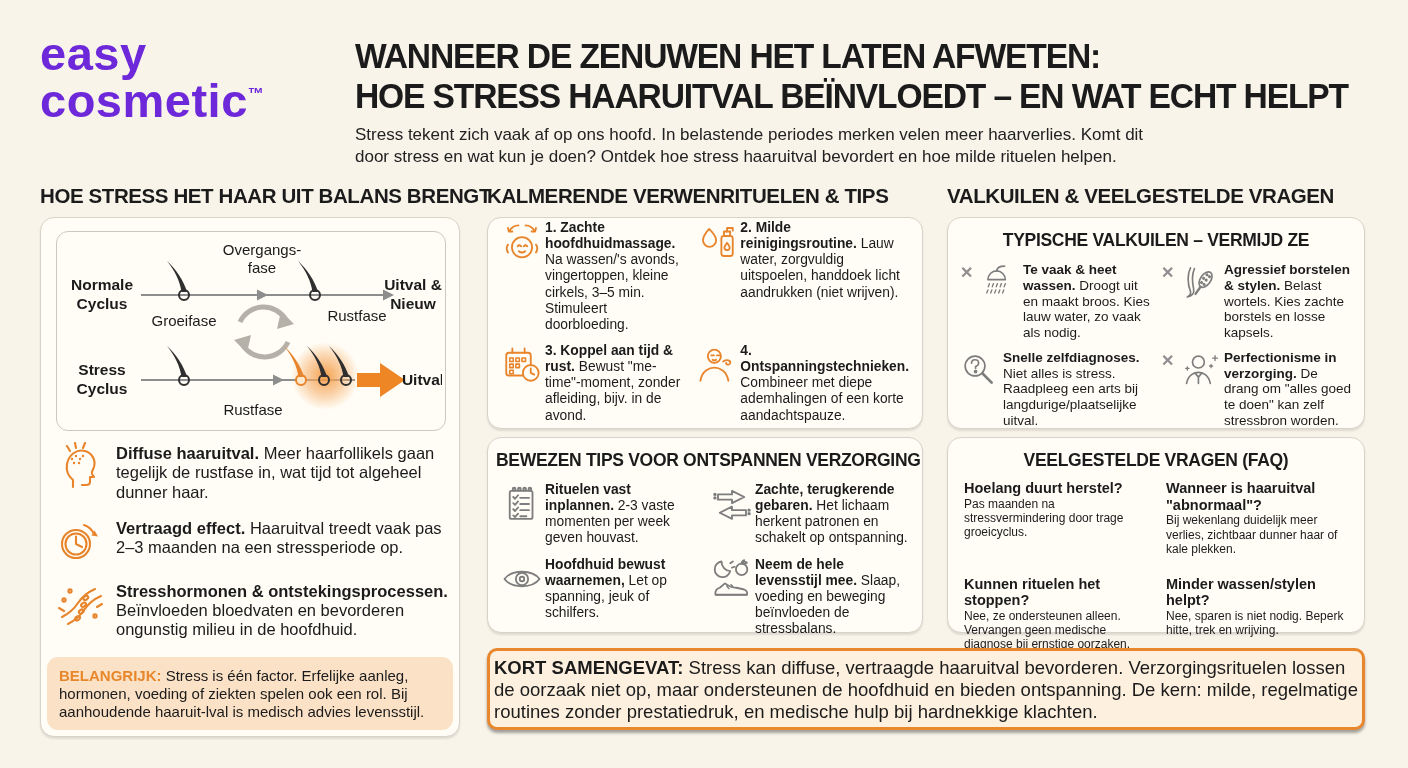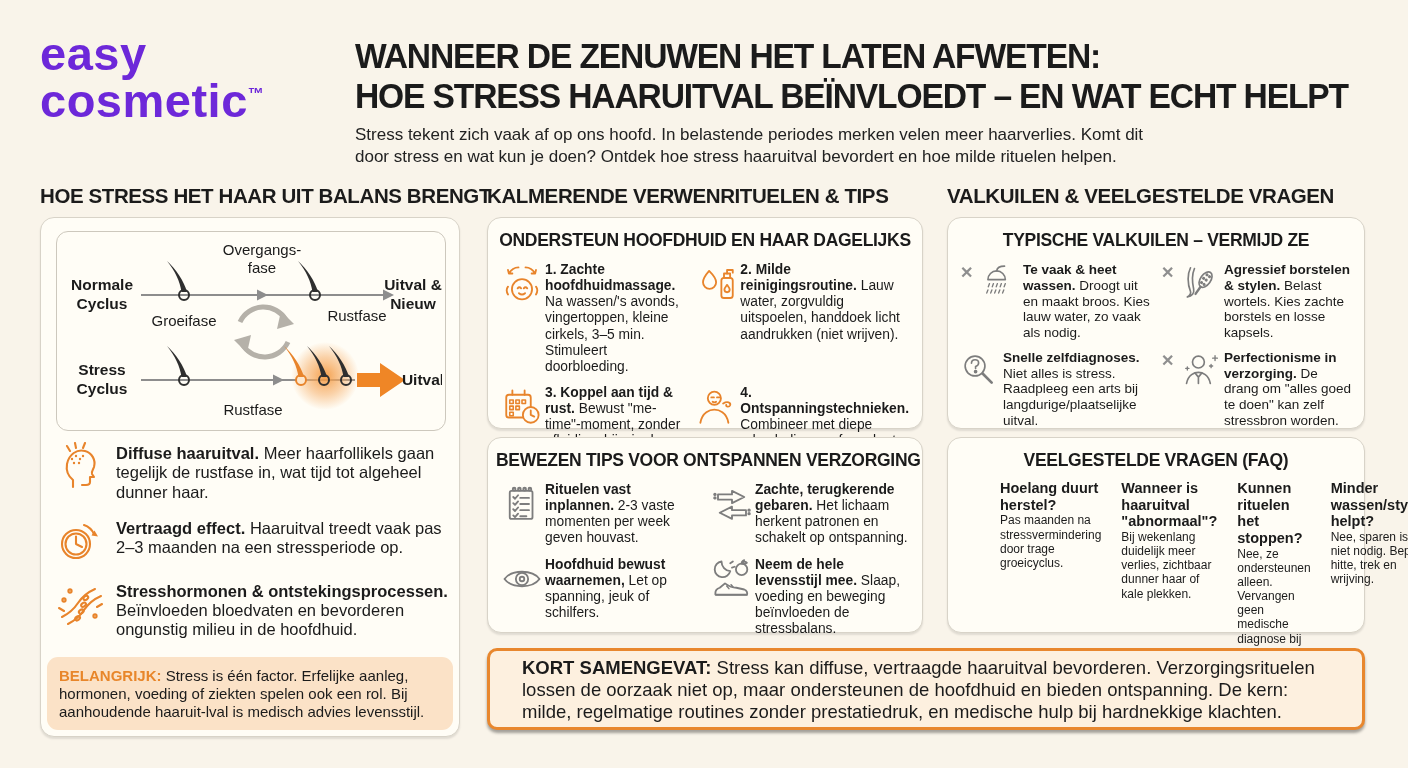--- a/index.html
+++ b/index.html
@@ -52,28 +52,28 @@
   .tip p{margin:0;font-size:13.8px;line-height:1.17;}
 
   
   .pits{display:grid;grid-template-columns:1fr 1fr;gap:9px 10px;padding:2px 12px;}
   .pit{display:flex;gap:5px;align-items:flex-start;}
   .pit .x{flex:0 0 15px;color:#8f8f8f;font-size:16px;font-weight:bold;line-height:1;margin-top:3px;}
   .pit svg{flex:0 0 38px;margin-top:1px;}
   .pit p{margin:0;font-size:13.5px;line-height:1.17;}
 
   
-  .faqs{display:grid;grid-template-columns:1fr 1fr 1fr 1fr;gap:0 20px;padding:0 16px;margin-left:36px;}
+  .faqs{display:grid;grid-template-columns:1fr 1fr;gap:20px 20px;padding:0 16px;}
   .faq b{display:block;font-size:14.5px;line-height:1.15;}
   .faq p{margin:0;font-size:12px;line-height:1.18;}
 
   
   .summary{position:absolute;left:487px;top:648px;width:878px;height:82px;box-sizing:border-box;
            background:#fdf0df;border:3px solid #e8872e;border-radius:10px;
-           box-shadow:0 3px 3px rgba(0,0,0,.35);padding:6px 32px;
+           box-shadow:0 3px 3px rgba(0,0,0,.35);padding:6px 4px;
            font-size:18.5px;line-height:1.2;}
 
   
   svg.icon{fill:none;stroke-width:2.1;stroke-linecap:round;stroke-linejoin:round;}
   svg.icon.oic{stroke:#e8842b;}
   svg.icon.gic{stroke:#7d7d7d;}
   .dsvg text{font-family:"Liberation Sans",sans-serif;fill:#1b1b1b;}
   .dsvg .db{font-size:15.5px;font-weight:bold;}
   .dsvg .dt{font-size:15px;}
 </style>
@@ -201,21 +201,20 @@
       </div>
     </div>
 
     <div class="note">
       <b>BELANGRIJK:</b>
       <span>Stress is één factor. Erfelijke aanleg, hormonen, voeding of ziekten spelen ook een rol. Bij aanhoudende haaruit-lval is medisch advies levensstijl.</span>
     </div>
   </div>
 
   <div class="card mid-card-a">
-    <div class="card-title">ONDERSTEUN HOOFDHUID EN HAAR DAGELIJKS</div>
     <div class="tips">
       <div class="tip">
         <svg class="icon oic" width="42" height="42" viewBox="0 0 48 48">
           <circle cx="24" cy="30" r="11.5"></circle>
           <path d="M19 29 q2 -2.5 4 0 M26 29 q2 -2.5 4 0 M20.5 34.5 q3.5 3 7 0"></path>
           <path d="M9 12 q4 -7 11 -7 M9 12 l-1 -4 M9 12 l4 0"></path>
           <path d="M39 12 q-4 -7 -11 -7 M39 12 l1 -4 M39 12 l-4 0"></path>
           <path d="M8 27 q-3 4 0 9 M40 27 q3 4 0 9"></path>
         </svg>
         <p><b>1. Zachte hoofdhuidmassage.</b> <span>Na wassen/'s avonds, vingertoppen, kleine cirkels, 3–5 min. Stimuleert doorbloeding.</span></p>

